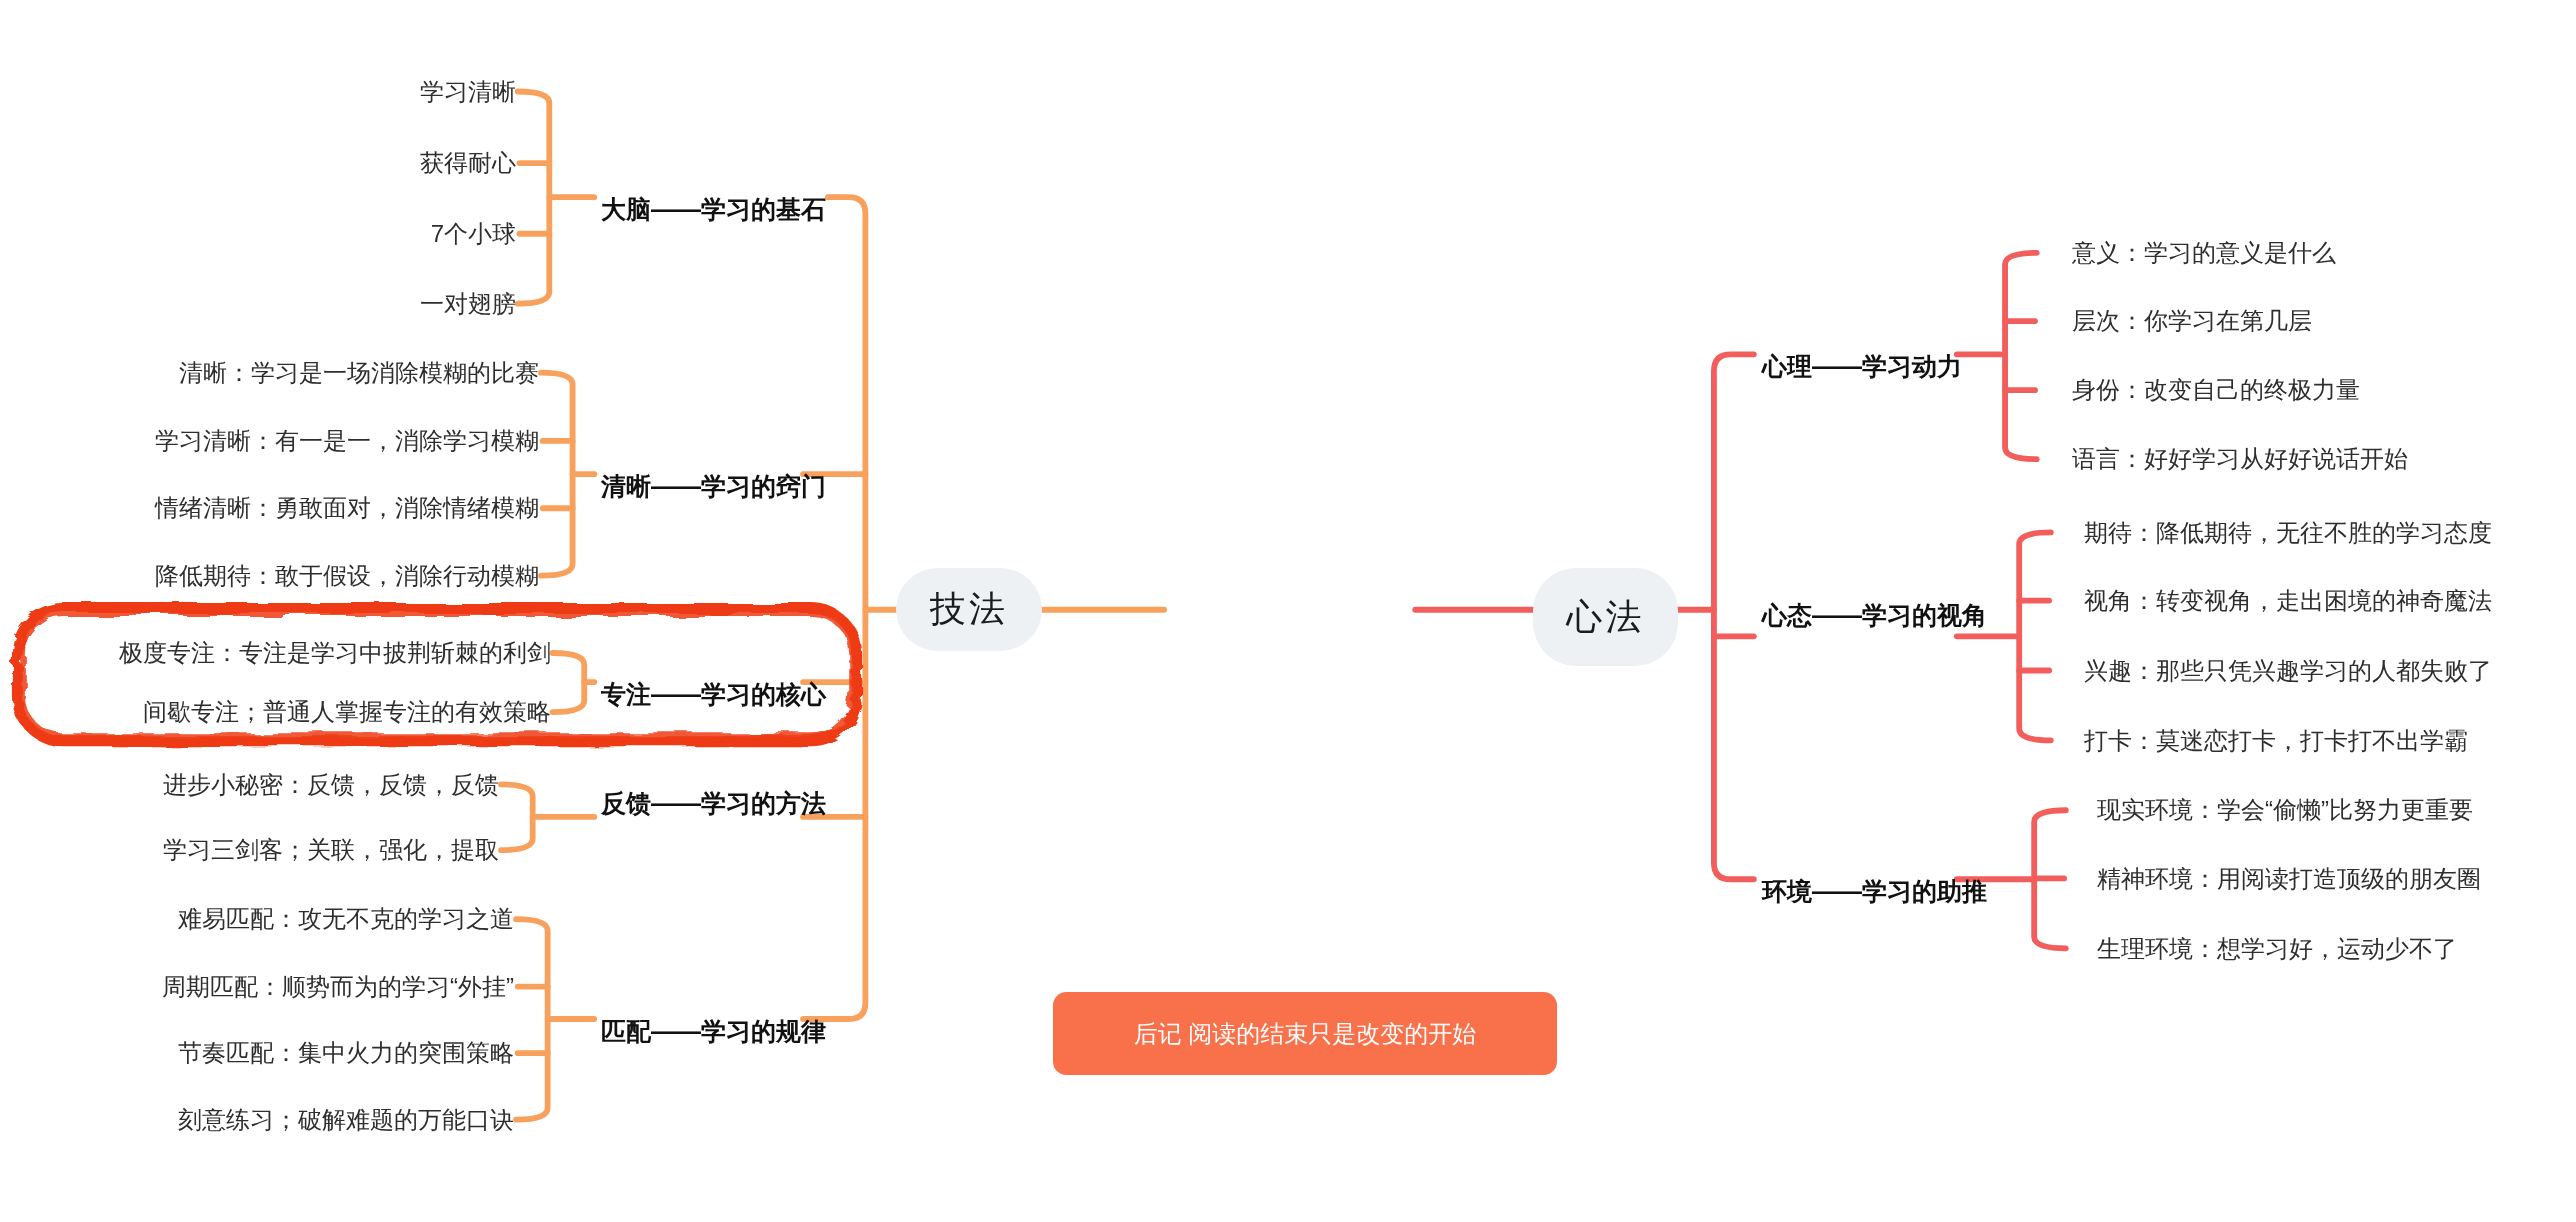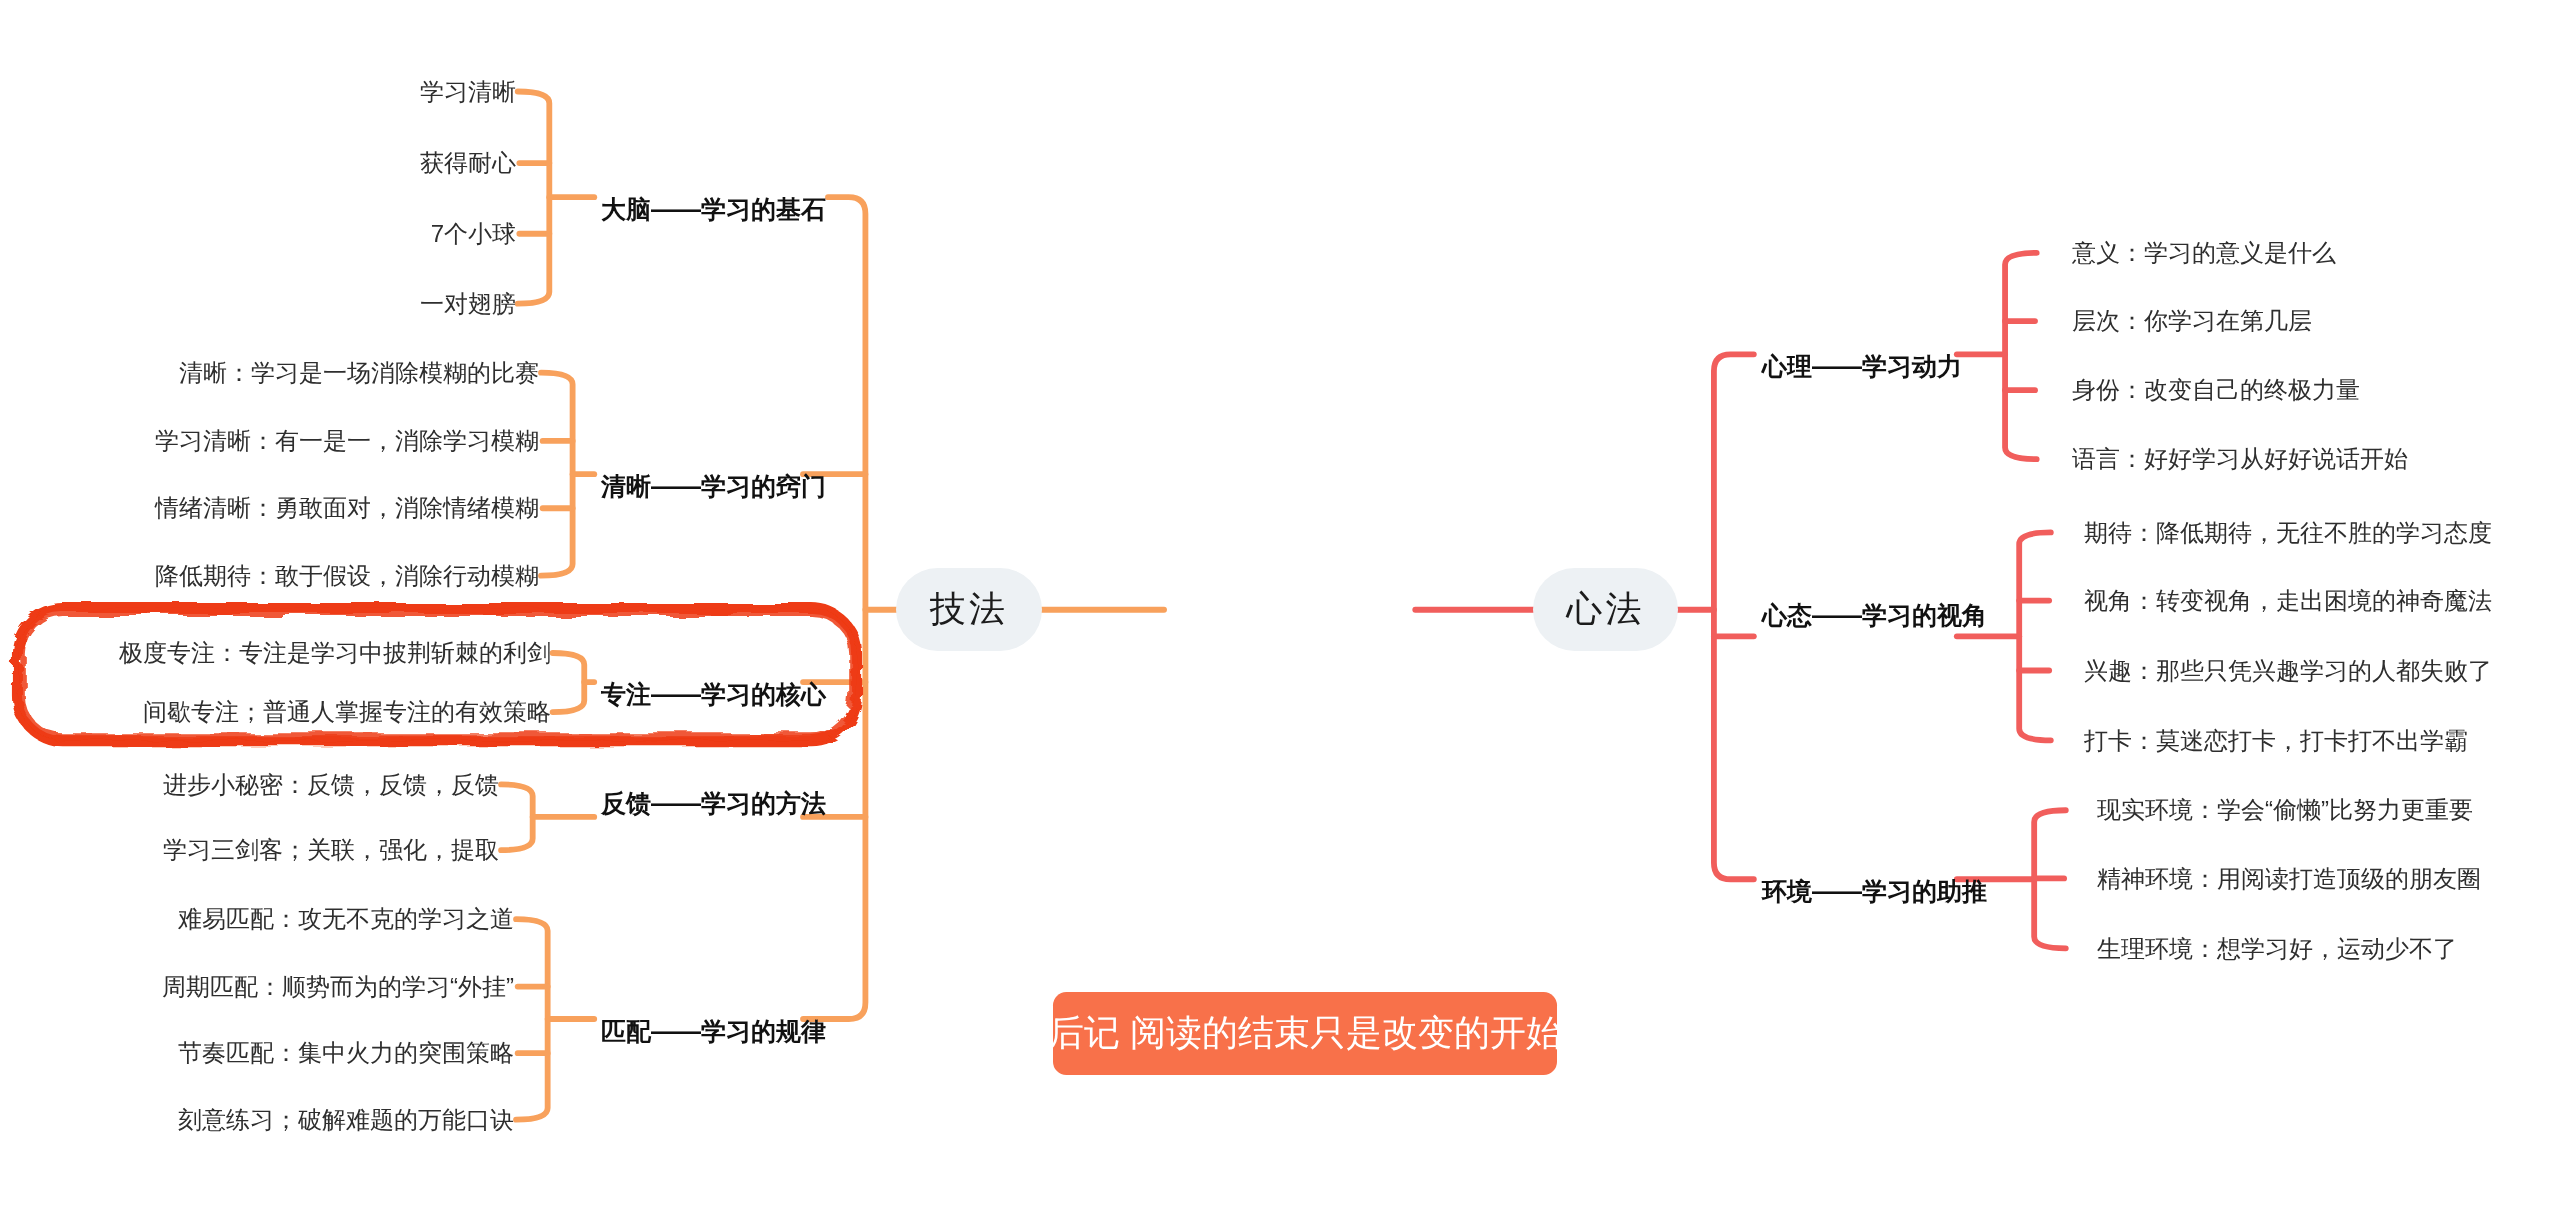--- a/index.html
+++ b/index.html
@@ -23,21 +23,21 @@
     font-size:36px;color:#1c1c1c;letter-spacing:3.3px;
   }
   .center-node{
     position:absolute;background:#24B93C;border-radius:45px;
     display:flex;align-items:center;justify-content:center;
     font-size:38px;font-weight:700;color:#ffffff;letter-spacing:1.7px;
   }
   .footnote{
     position:absolute;background:#F8714A;border-radius:13.3px;
     display:flex;align-items:center;justify-content:center;
-    font-size:36px;color:#ffffff;white-space:nowrap;
+    font-size:24px;color:#ffffff;white-space:nowrap;
   }
 </style>
 </head>
 <body>
 
 <div class="stage">
 
   <svg class="layer" width="2576" height="1222" viewBox="0 0 3096 1469">
 
     <g stroke="#F8A15C" stroke-width="7" fill="none" stroke-linecap="round">
@@ -132,21 +132,21 @@
     </defs>
     <g fill="none" stroke="#EE3A12" stroke-linejoin="round">
       <rect x="20" y="731" width="1010" height="160" rx="55" stroke-width="12" filter="url(#rough1)"></rect>
       <rect x="25" y="736" width="1000" height="150" rx="50" stroke-width="9" opacity="0.85" filter="url(#rough2)"></rect>
     </g>
   </svg>
 
   <div class="pill" style="left:896px;top:568px;width:146px;height:83px">技法</div>
 
 
-  <div class="pill" style="left:1533px;top:568px;width:145px;height:83px">心法</div>
+  <div class="pill" style="left:1533px;top:568px;width:145px;height:98px">心法</div>
 
   <div class="blabel" style="left:1762px;top:354px">心理——学习动力</div>
   <div class="blabel" style="left:1762px;top:603px">心态——学习的视角</div>
   <div class="blabel" style="left:1762px;top:879px">环境——学习的助推</div>
 
   <div class="leaf" style="left:2072px;top:253px">意义：学习的意义是什么</div>
   <div class="leaf" style="left:2072px;top:321px">层次：你学习在第几层</div>
   <div class="leaf" style="left:2072px;top:390px">身份：改变自己的终极力量</div>
   <div class="leaf" style="left:2072px;top:459px">语言：好好学习从好好说话开始</div>
 

